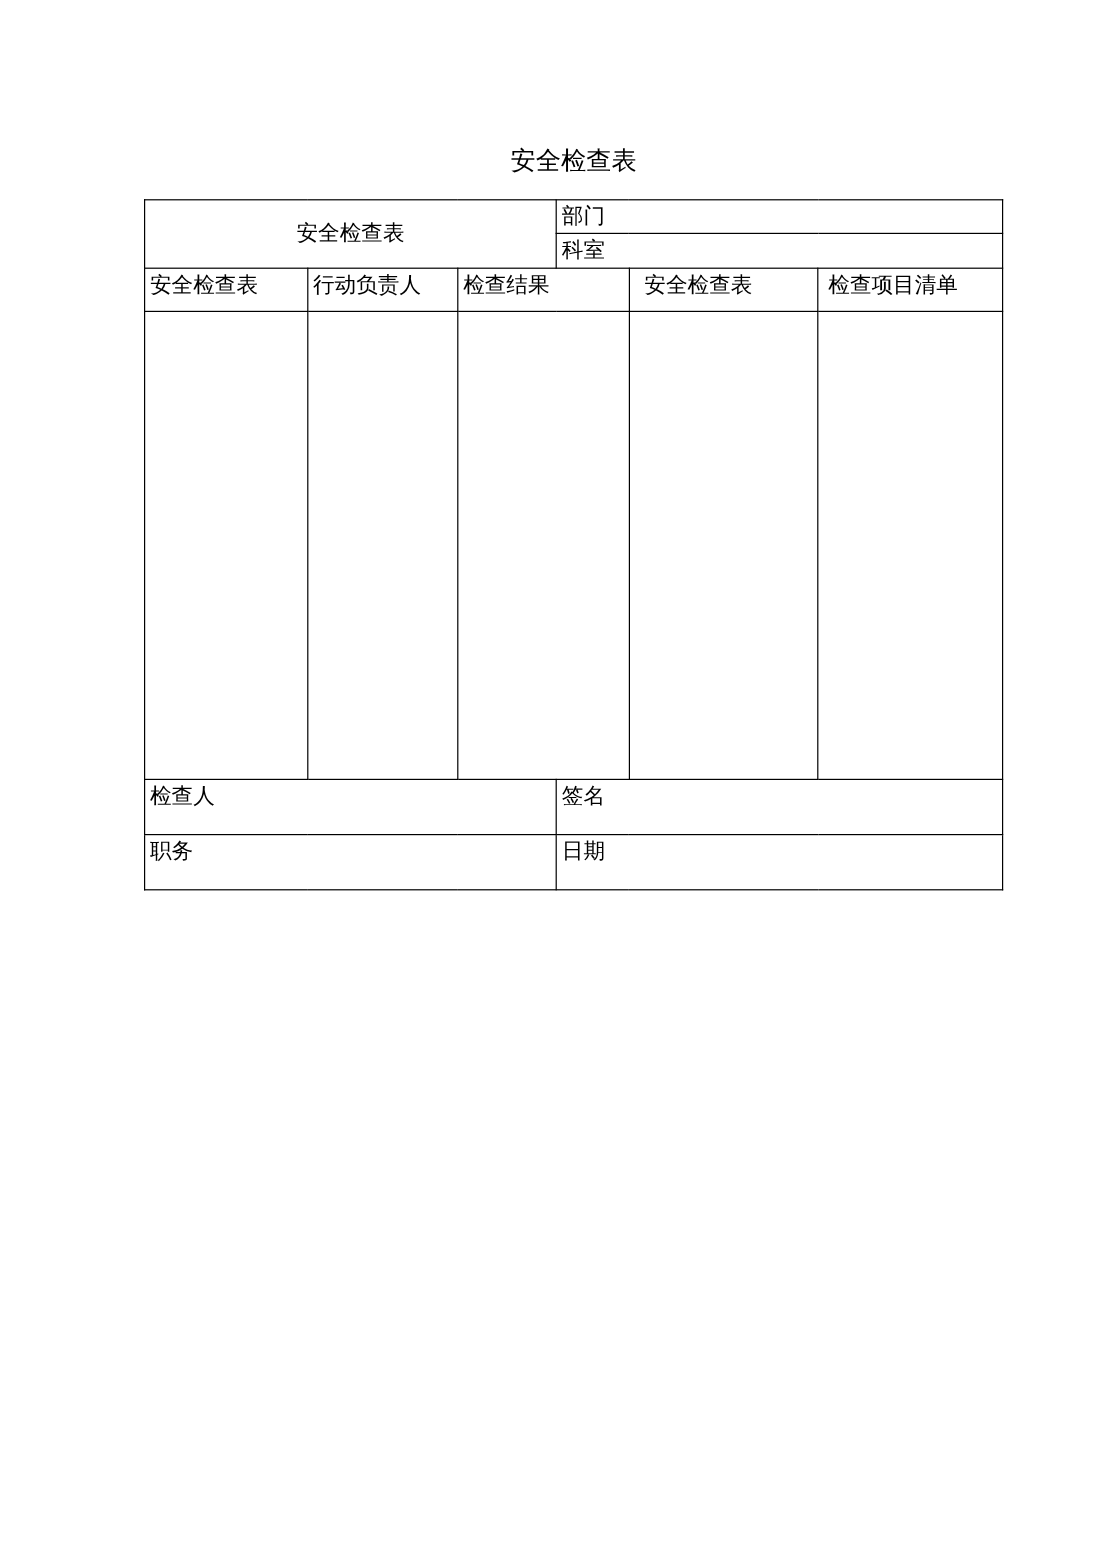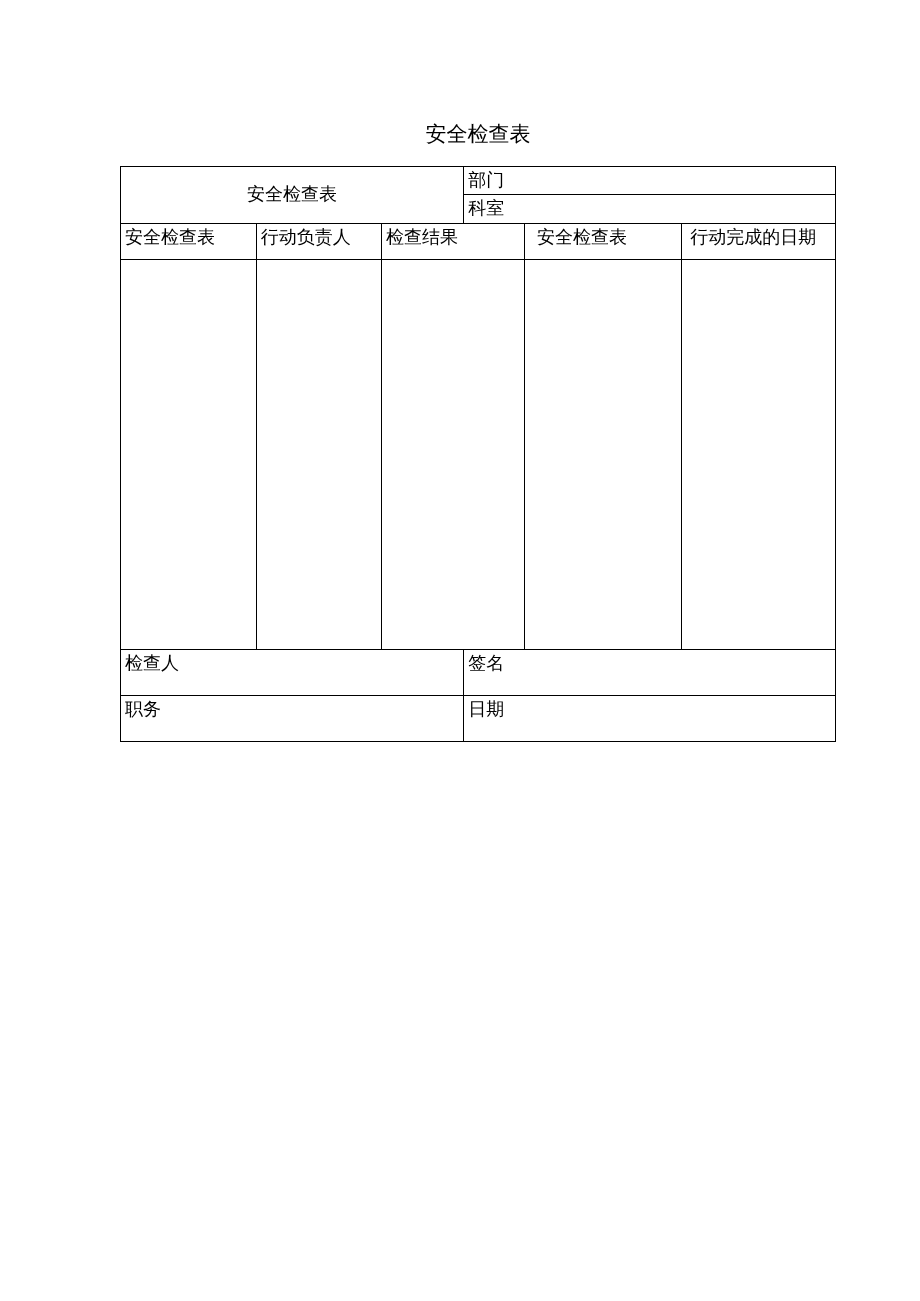--- a/index.html
+++ b/index.html
@@ -80,21 +80,21 @@
     </tr>
     <tr class="small-row">
       <td colspan="4">科室</td>
     </tr>
 
     <tr class="col-headers">
       <td>安全检查表</td>
       <td>行动负责人</td>
       <td colspan="2">检查结果</td>
       <td colspan="2" style="padding-left:12px;">安全检查表</td>
-      <td style="padding-left:8px;">行动完成的日期</td>
+      <td style="padding-left:8px;">检查项目清单</td>
     </tr>
 
     <tr class="data-row">
       <td></td>
       <td></td>
       <td colspan="2"></td>
       <td colspan="2"></td>
       <td></td>
     </tr>
 

